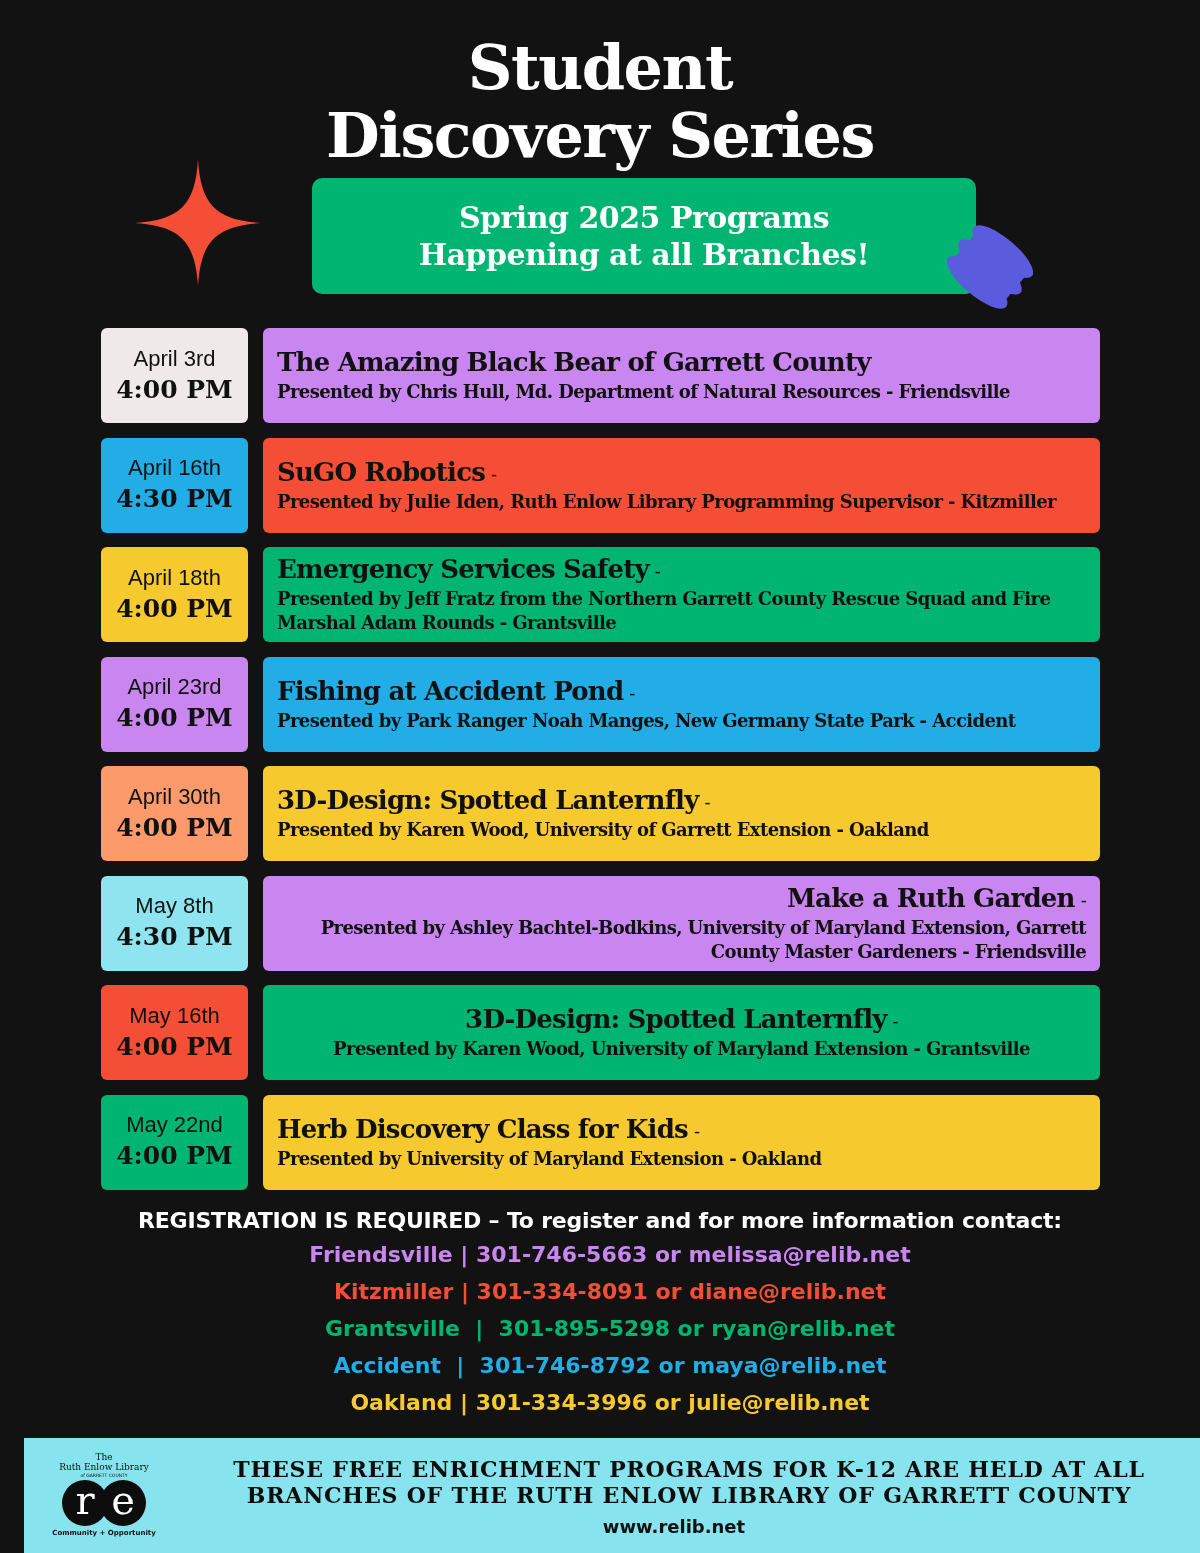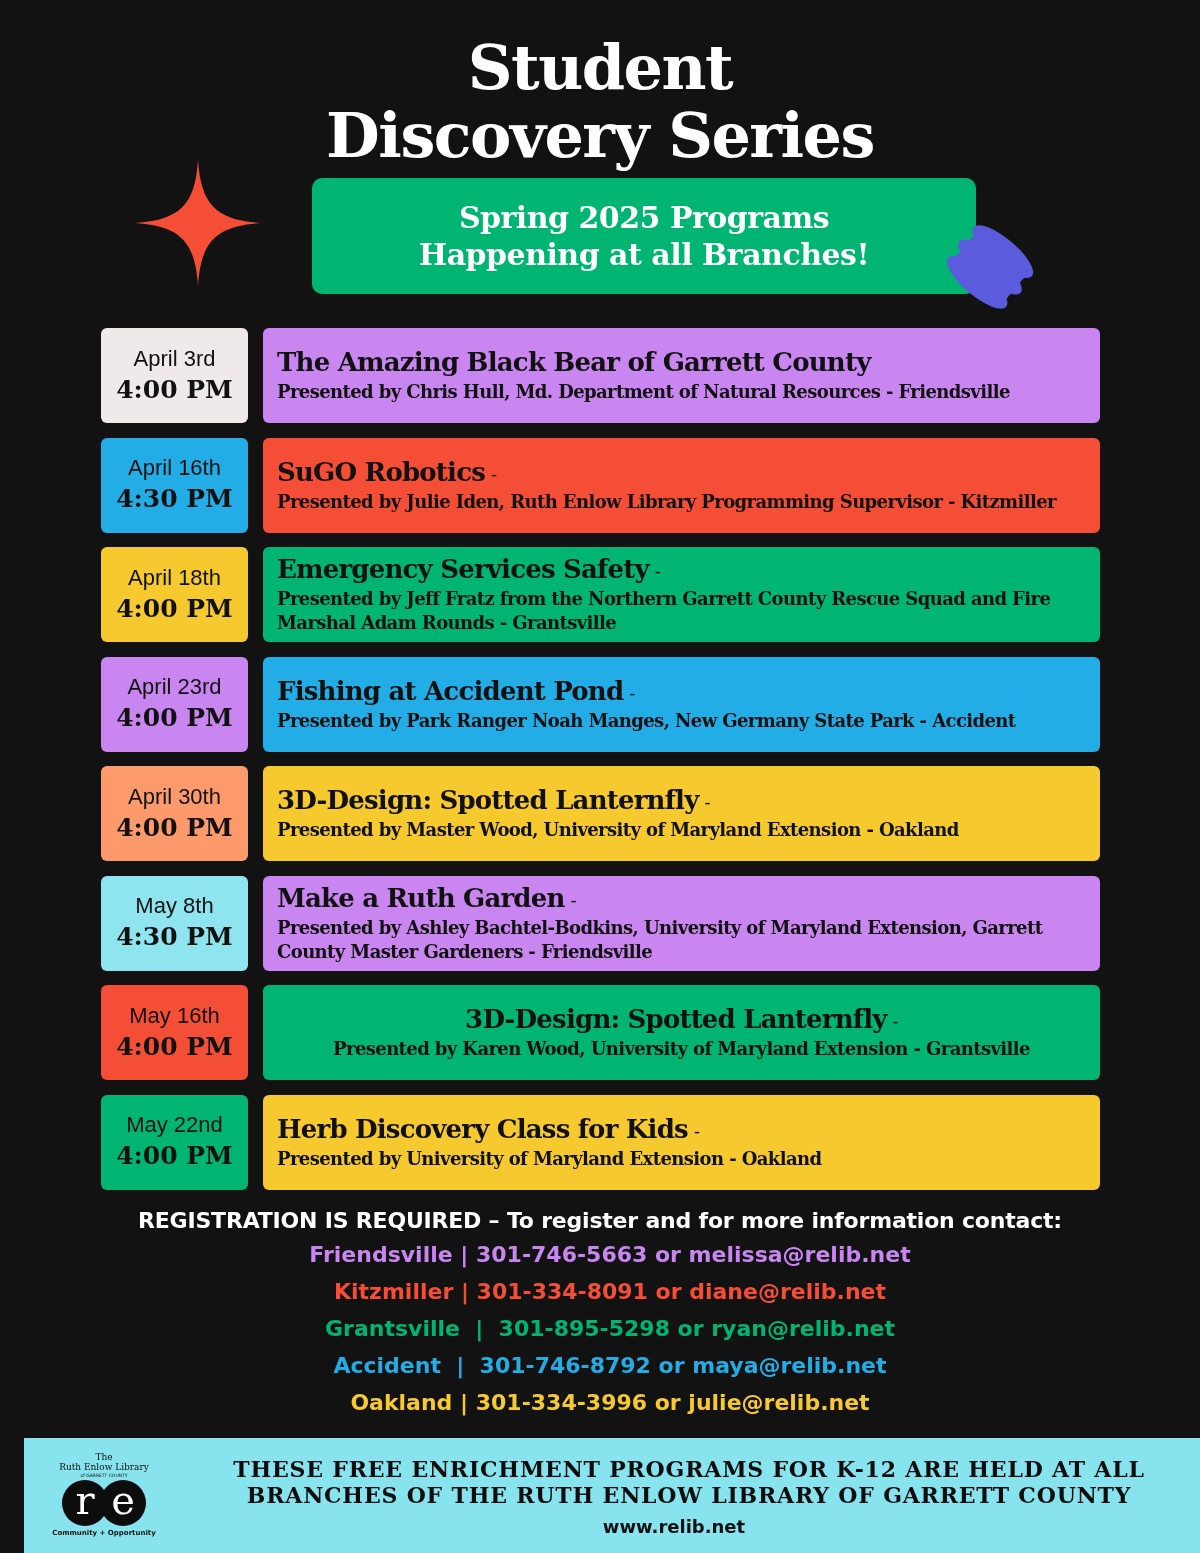--- a/index.html
+++ b/index.html
@@ -149,24 +149,24 @@
         <div class="event-desc">Presented by Park Ranger Noah Manges, New Germany State Park - Accident</div>
       </div>
     </div>
     <div class="row" style="top: 438px;">
       <div class="date-box" style="background:#fd9a6b">
         <div class="day">April 30th</div>
         <div class="time">4:00 PM</div>
       </div>
       <div class="event-box" style="background:#f6c92f">
         <div class="event-title"><span>3D-Design: Spotted Lanternfly</span><span class="dash">-</span></div>
-        <div class="event-desc">Presented by Master Wood, University of Maryland Extension - Oakland</div>
-      </div>
-    </div>
-    <div class="row" style="top: 547.5px;">
+        <div class="event-desc">Presented by Karen Wood, University of Garrett Extension - Oakland</div>
+      </div>
+    </div>
+    <div class="row" style="top: 547.5px; text-align: right;">
       <div class="date-box" style="background:#8ee4ef">
         <div class="day">May 8th</div>
         <div class="time">4:30 PM</div>
       </div>
       <div class="event-box" style="background:#c985f0">
         <div class="event-title"><span>Make a Ruth Garden</span><span class="dash">-</span></div>
         <div class="event-desc">Presented by Ashley Bachtel-Bodkins, University of Maryland Extension, Garrett County Master Gardeners - Friendsville</div>
       </div>
     </div>
     <div class="row" style="top: 657px; text-align: center;">

